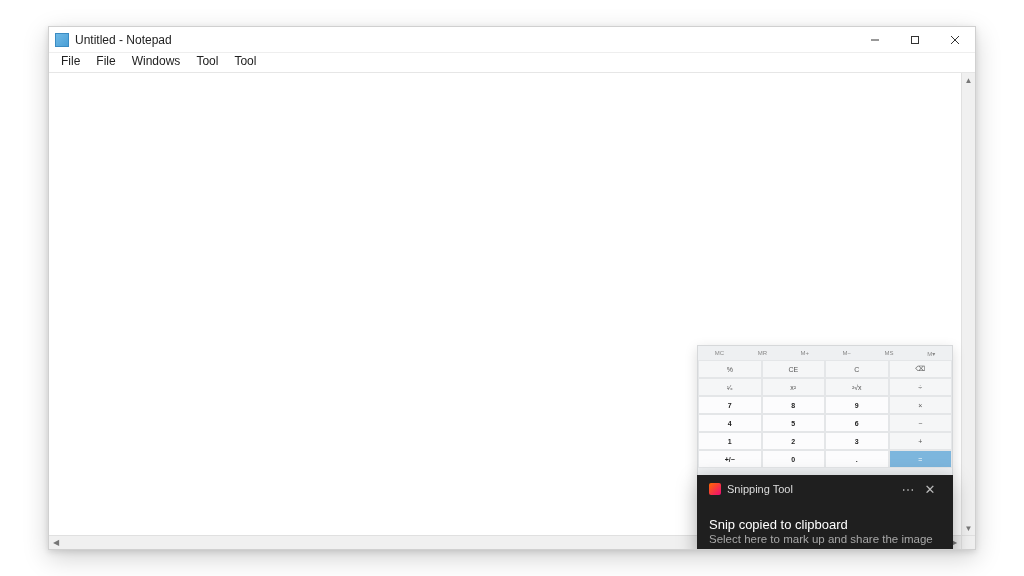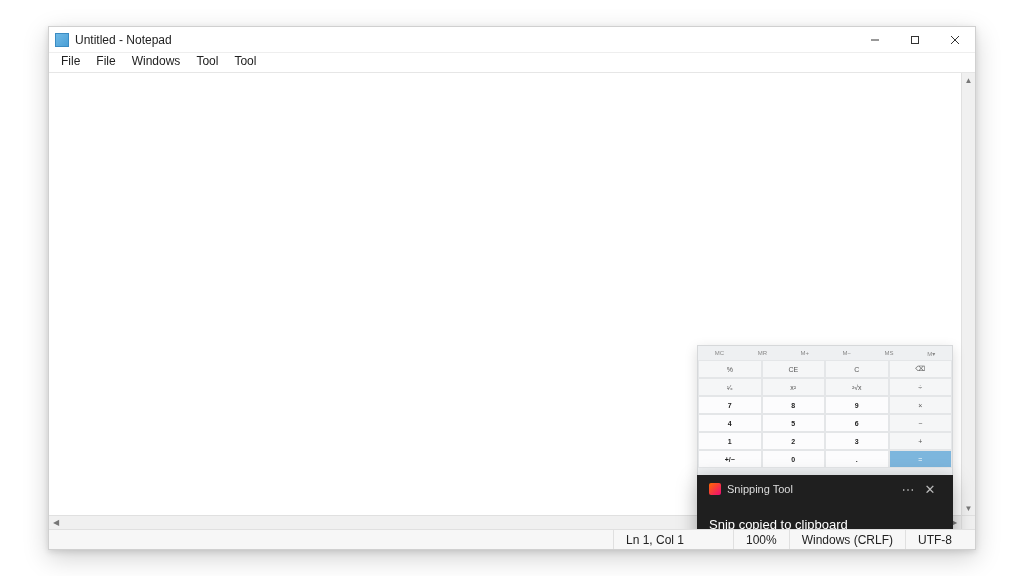--- a/index.html
+++ b/index.html
@@ -224,21 +224,14 @@
         <div class="t-icon"></div>
         <div class="t-name">Snipping Tool</div>
         <div class="t-btn">⋯</div>
         <div class="t-btn">✕</div>
       </div>
       <div class="toast-title">Snip copied to clipboard</div>
       <div class="toast-sub">Select here to mark up and share the image</div>
     </div>
   </div>
 
-  <div class="statusbar">
-    <div class="status-cell first"></div>
-    <div class="status-cell ln">Ln 1, Col 1</div>
-    <div class="status-cell zoom">100%</div>
-    <div class="status-cell eol">Windows (CRLF)</div>
-    <div class="status-cell enc">UTF-8</div>
-  </div>
 
 </div>
 
 </body></html>

